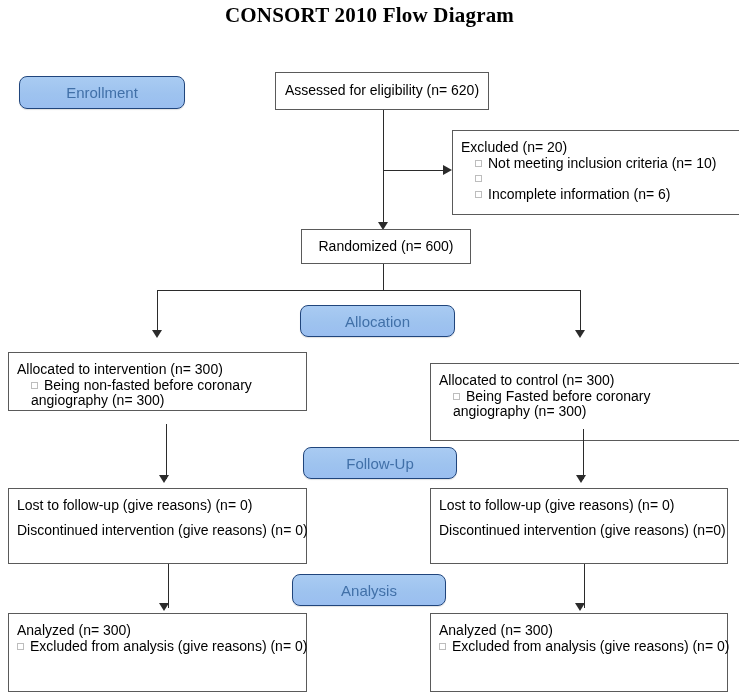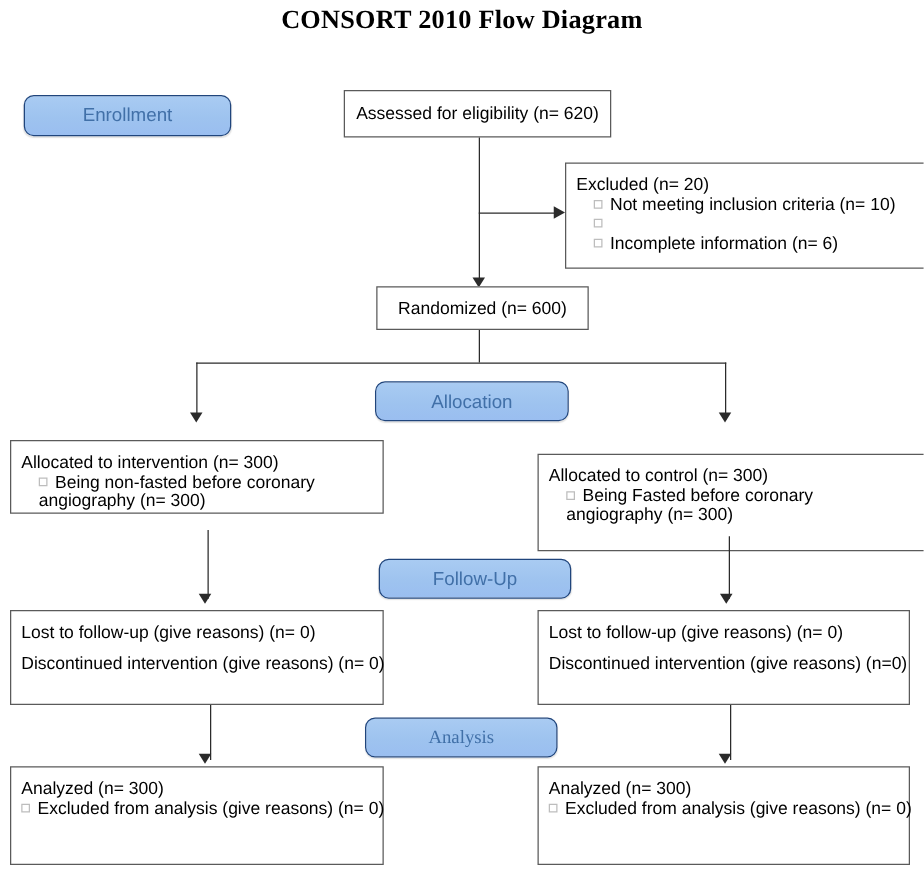--- a/index.html
+++ b/index.html
@@ -121,21 +121,21 @@
   </div>
 
   <div class="badge" style="left:300px; top:305px; width:155px; height:32px;">
     <span>Allocation</span>
   </div>
 
   <div class="badge" style="left:303px; top:447px; width:154px; height:32px;">
     <span>Follow-Up</span>
   </div>
 
-  <div class="badge" style="left:292px; top:574px; width:154px; height:32px;font-family:Liberation Serif, serif;">
+  <div class="badge" style="left:292px; top:574px; width:154px; height:32px;">
     <span>Analysis</span>
   </div>
 
   <div class="box center" style="left:275px; top:72px; width:214px; height:38px;">
     <div class="inner">
       <span class="line">Assessed for eligibility (n= 620)</span>
     </div>
   </div>
 
   <div class="vline" style="left:383px; top:110px; height:118px;"></div>

